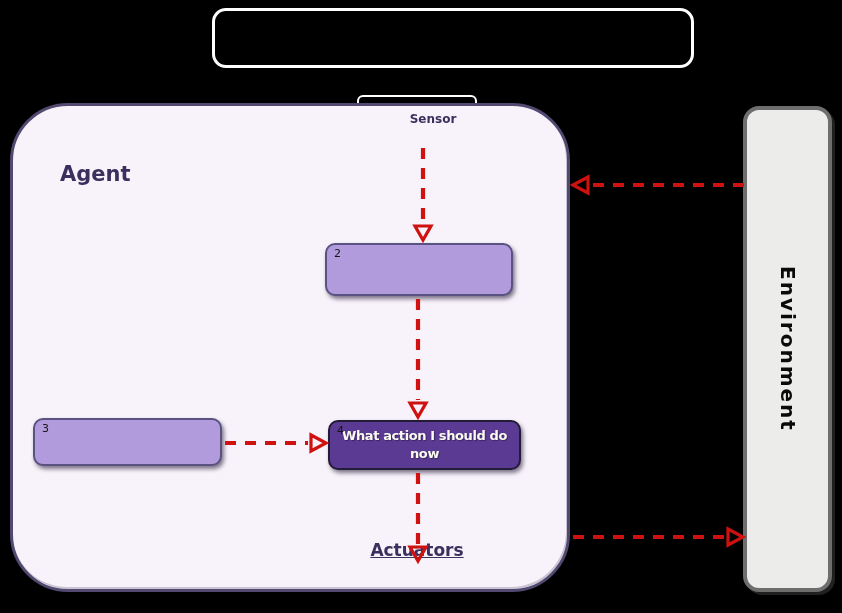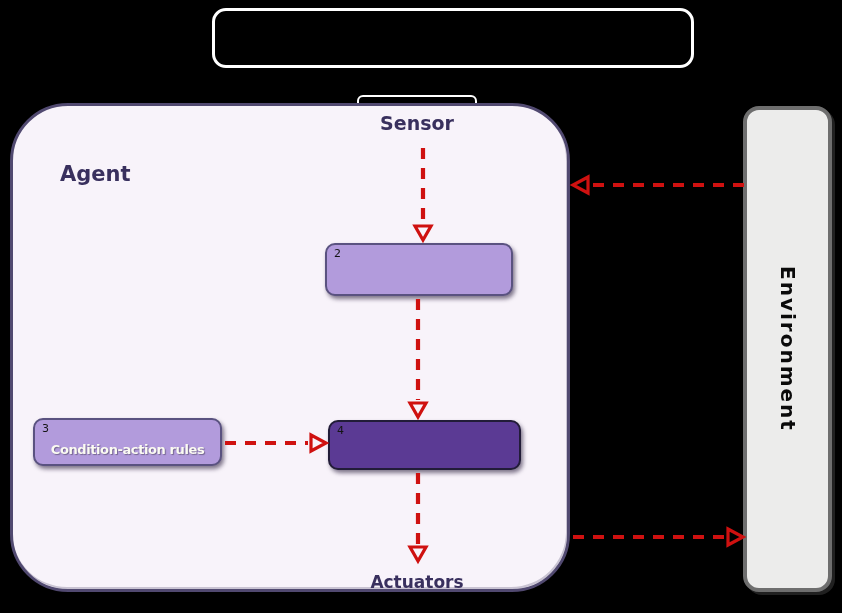--- a/index.html
+++ b/index.html
@@ -33,23 +33,23 @@
     position: absolute; left: 10px; top: 103px; width: 560px; height: 489px;
     background: var(--agent-fill); border: 3px solid var(--agent-border);
     border-radius: 58px; z-index: 2;
     box-shadow: inset -1px -2px 0 rgba(60,50,90,0.25);
   }
 
   .lbl {
     position: absolute; z-index: 3; color: var(--label-purple);
     font-weight: bold; text-align: center;
   }
-  .lbl-sensor    { left: 352px; top: 112px; width: 130px; font-size: 19px; }
+  .lbl-sensor    { left: 368px; top: 112px; width: 130px; font-size: 12px; }
   .lbl-agent     { left: 60px;  top: 162px; width: 120px; font-size: 21px; text-align: left; }
-  .lbl-actuators { left: 352px; top: 572px; width: 130px; font-size: 17px; }
+  .lbl-actuators { left: 352px; top: 540px; width: 130px; font-size: 17px; text-decoration: underline; }
 
   .node {
     position: absolute; z-index: 3; border-radius: 10px;
     color: #fbfbf2; font-weight: bold; font-size: 13px; letter-spacing: -0.4px;
     text-align: center; box-shadow: 2px 3px 4px rgba(25,12,45,0.55);
     display: flex; justify-content: center;
     text-shadow: 1px 1px 1px rgba(0,0,0,0.35);
   }
   .node-light { background: var(--node-light-fill); border: 2px solid var(--node-light-border); }
   .node-dark  { background: var(--node-dark-fill);  border: 2px solid var(--node-dark-border); }
@@ -91,25 +91,25 @@
 <div class="lbl lbl-agent">Agent</div>
 <div class="lbl lbl-sensor">Sensor</div>
 <div class="lbl lbl-actuators">Actuators</div>
 
 <div class="node node-light node-2">
   <span class="node-num">2</span>
 </div>
 
 <div class="node node-light node-3">
   <span class="node-num">3</span>
-  <span>Condition-action rules</span>
 </div>
 
 <div class="node node-dark node-4">
   <span class="node-num">4</span>
+  <span>What action I should do now</span>
 </div>
 
 <div class="env-box">
   <span class="env-label">Environment</span>
 </div>
 
 <svg class="arrow-layer" width="842" height="613" viewBox="0 0 842 613">
 
   <g>
     <line class="arrow-line" x1="423" y1="148" x2="423" y2="224"></line>

